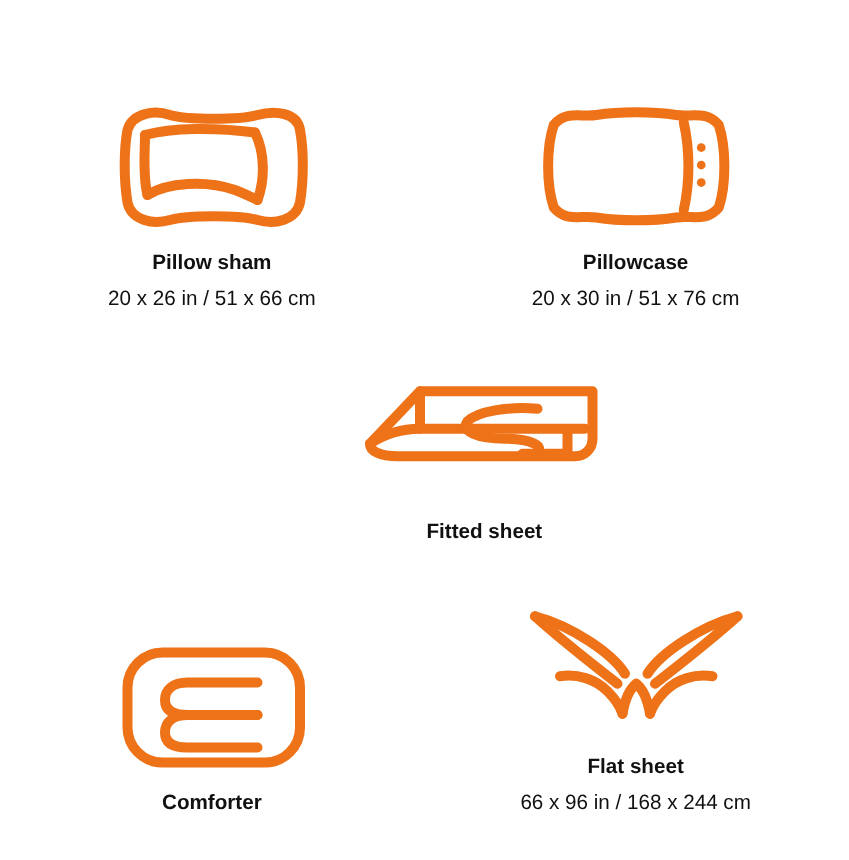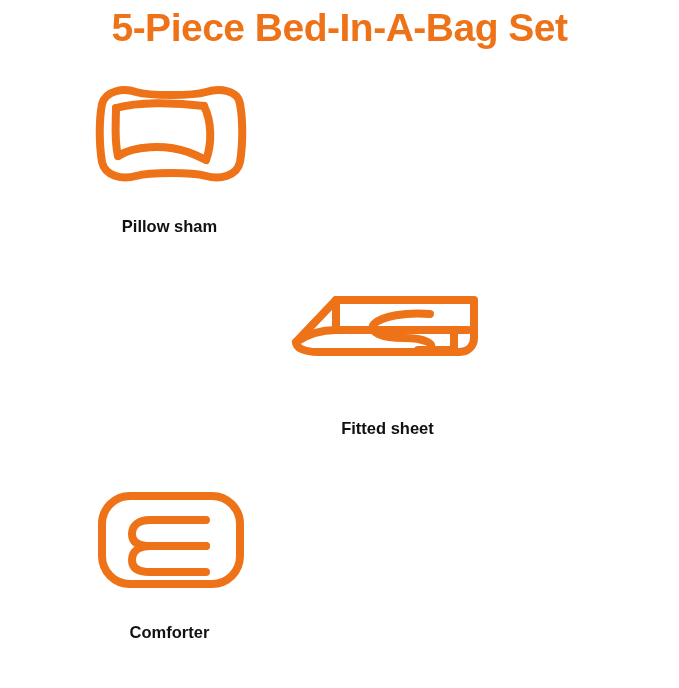--- a/index.html
+++ b/index.html
@@ -56,21 +56,21 @@
   .art {
     height: 120px;
     display: flex;
     align-items: center;
     justify-content: center;
   }
   .label {
     font-size: 16.5px;
     font-weight: bold;
     color: #111111;
-    margin-top: 23px;
+    margin-top: 7px;
     text-align: center;
   }
   .dims {
     font-size: 16.5px;
     font-weight: normal;
     color: #111111;
     margin-top: 10px;
     text-align: center;
     white-space: nowrap;
   }
@@ -79,43 +79,60 @@
   .row-2 { margin-top: 40px; padding-left: 48px; }
   .row-3 { margin-top: 42px; align-items: flex-end; }
 
   svg { display: block; }
 </style>
 </head>
 <body>
 
 <div class="page">
 
-  <div class="title">5-Piece Bed-In-A-Bag Set</div>
 
   <div class="grid">
 
     <div class="row row-1">
 
       <div class="cell">
         <div class="art">
           <svg width="180" height="112" viewBox="0 0 180 112">
             <g fill="none" stroke="#ee7218" stroke-width="8" stroke-linecap="round" stroke-linejoin="round">
               <path d="M22 26 C26 12, 44 10, 56 14 C70 18, 112 18, 126 14 C140 10, 158 12, 160 26
                        C163 42, 163 66, 160 84 C157 98, 140 102, 126 98 C112 94, 70 94, 56 98
                        C42 102, 25 98, 22 84 C19 66, 19 42, 22 26 Z"></path>
               <path d="M36 30 C36 44, 34 62, 38 78"></path>
               <path d="M36 30 C58 24, 92 24, 124 28"></path>
               <path d="M124 28 C132 44, 132 66, 126 82"></path>
               <path d="M38 78 C54 68, 84 66, 108 74 C116 77, 122 80, 126 82"></path>
             </g>
           </svg>
         </div>
         <div class="label">Pillow sham</div>
+        <div class="dims">20 x 26 in / 51 x 66 cm</div>
       </div>
 
+      <div class="cell">
+        <div class="art">
+          <svg width="180" height="112" viewBox="0 0 180 112">
+            <g fill="none" stroke="#ee7218" stroke-width="8" stroke-linecap="round" stroke-linejoin="round">
+              <path d="M24 22 C34 10, 46 16, 58 14 C76 11, 104 11, 122 14 C134 16, 146 10, 156 22
+                       C162 40, 162 70, 156 88 C146 100, 134 94, 122 96 C104 99, 76 99, 58 96
+                       C46 94, 34 100, 24 88 C18 70, 18 40, 24 22 Z"></path>
+              <path d="M128 20 C133 42, 133 68, 128 90"></path>
+              <circle cx="142" cy="40" r="3.5" fill="#ee7218" stroke="none"></circle>
+              <circle cx="142" cy="54" r="3.5" fill="#ee7218" stroke="none"></circle>
+              <circle cx="142" cy="68" r="3.5" fill="#ee7218" stroke="none"></circle>
+            </g>
+          </svg>
+        </div>
+        <div class="label">Pillowcase</div>
+        <div class="dims">20 x 30 in / 51 x 76 cm</div>
+      </div>
 
     </div>
 
     <div class="row row-2 single">
 
       <div class="cell">
         <div class="art">
           <svg width="220" height="100" viewBox="0 0 220 100">
             <g fill="none" stroke="#ee7218" stroke-width="8" stroke-linecap="round" stroke-linejoin="round">
               <path d="M18 56 L58 14 L196 14 L196 52 C196 60, 190 66, 182 66
@@ -143,17 +160,34 @@
               <rect x="22" y="12" width="138" height="88" rx="28" ry="28"></rect>
               <path d="M126 36 L70 36 C58 36, 52 42, 52 50 C52 58, 58 62, 70 62
                        L126 62"></path>
               <path d="M126 62 L70 62 C58 62, 52 68, 52 76 C52 84, 58 88, 70 88 L126 88"></path>
             </g>
           </svg>
         </div>
         <div class="label">Comforter</div>
       </div>
 
+      <div class="cell">
+        <div class="art">
+          <svg width="190" height="112" viewBox="0 0 190 112">
+            <g fill="none" stroke="#ee7218" stroke-width="8" stroke-linecap="round" stroke-linejoin="round">
+              <path d="M14 12 C34 30, 62 52, 80 66"></path>
+              <path d="M176 12 C156 30, 128 52, 110 66"></path>
+              <path d="M14 12 C44 20, 76 42, 86 58"></path>
+              <path d="M176 12 C146 20, 114 42, 104 58"></path>
+              <path d="M34 60 C48 58, 62 62, 72 72 C78 78, 82 84, 84 90"></path>
+              <path d="M156 60 C142 58, 128 62, 118 72 C112 78, 108 84, 106 90"></path>
+              <path d="M84 90 C86 78, 90 70, 95 66 C100 70, 104 78, 106 90"></path>
+            </g>
+          </svg>
+        </div>
+        <div class="label">Flat sheet</div>
+        <div class="dims">66 x 96 in / 168 x 244 cm</div>
+      </div>
 
     </div>
 
   </div>
 </div>
 
 </body></html>

